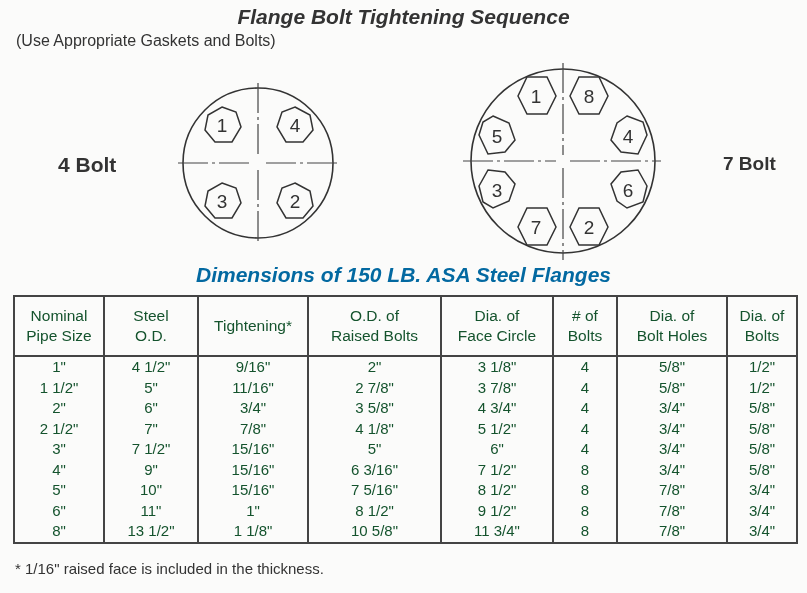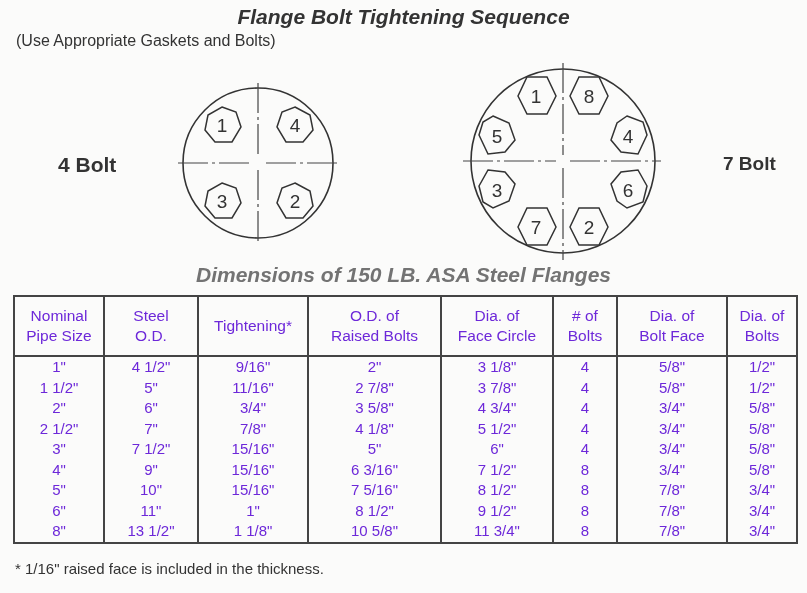--- a/index.html
+++ b/index.html
@@ -2,22 +2,22 @@
 <html><head>
 <meta charset="utf-8">
 <style>
   html, body { margin:0; padding:0; }
   body { width:807px; height:593px; background:#fbfbfa; color:#2a2a2a; font-family:"Liberation Sans", sans-serif; position:relative; overflow:hidden; }
   .title { position:absolute; left:0; width:807px; top:5px; text-align:center; font-size:21px; font-weight:bold; font-style:italic; color:#333; }
   .subtitle { position:absolute; left:16px; width:807px; top:32px; text-align:left; font-size:16px; color:#333; }
   .label4 { position:absolute; left:58px; top:153px; font-size:21px; font-weight:bold; color:#333; }
   .label8 { position:absolute; left:723px; top:153px; font-size:19px; font-weight:bold; color:#333; }
   svg.diag { position:absolute; }
-  .t2 { position:absolute; left:0; width:807px; top:263px; text-align:center; font-size:21px; font-weight:bold; font-style:italic; color:#737373; }
-  table { position:absolute; left:13px; top:295px; border-collapse:collapse; font-size:15px; color:#6d28d9; }
+  .t2 { position:absolute; left:0; width:807px; top:263px; text-align:center; font-size:21px; font-weight:bold; font-style:italic; color:#0369a1; }
+  table { position:absolute; left:13px; top:295px; border-collapse:collapse; font-size:15px; color:#14532d; }
   th, td { border-left:2px solid #444; border-right:2px solid #444; padding:0; text-align:center; font-weight:normal; }
   th { border-top:2px solid #444; border-bottom:2px solid #444; height:58px; line-height:20px; font-size:15.5px; }
   td { height:20.5px; line-height:20px; }
   tbody tr:last-child td { border-bottom:2px solid #444; }
   .footnote { position:absolute; left:15px; top:560px; font-size:15px; color:#333; }
   .hex text { font-family:"Liberation Sans", sans-serif; font-size:19px; fill:#333; }
 </style>
 </head>
 <body>
 
@@ -105,21 +105,21 @@
       <col style="width:70px">
   </colgroup>
   <thead>
     <tr>
       <th><span>Nominal</span><br><span>Pipe Size</span></th>
       <th><span>Steel</span><br><span>O.D.</span></th>
       <th><span>Tightening*</span></th>
       <th><span>O.D. of</span><br><span>Raised Bolts</span></th>
       <th><span>Dia. of</span><br><span>Face Circle</span></th>
       <th><span># of</span><br><span>Bolts</span></th>
-      <th><span>Dia. of</span><br><span>Bolt Face</span></th>
+      <th><span>Dia. of</span><br><span>Bolt Holes</span></th>
       <th><span>Dia. of</span><br><span>Bolts</span></th>
     </tr>
   </thead>
   <tbody id="tbody">
       <tr>
         <td>1"</td>
         <td>4 1/2"</td>
         <td>9/16"</td>
         <td>2"</td>
         <td>3 1/8"</td>

